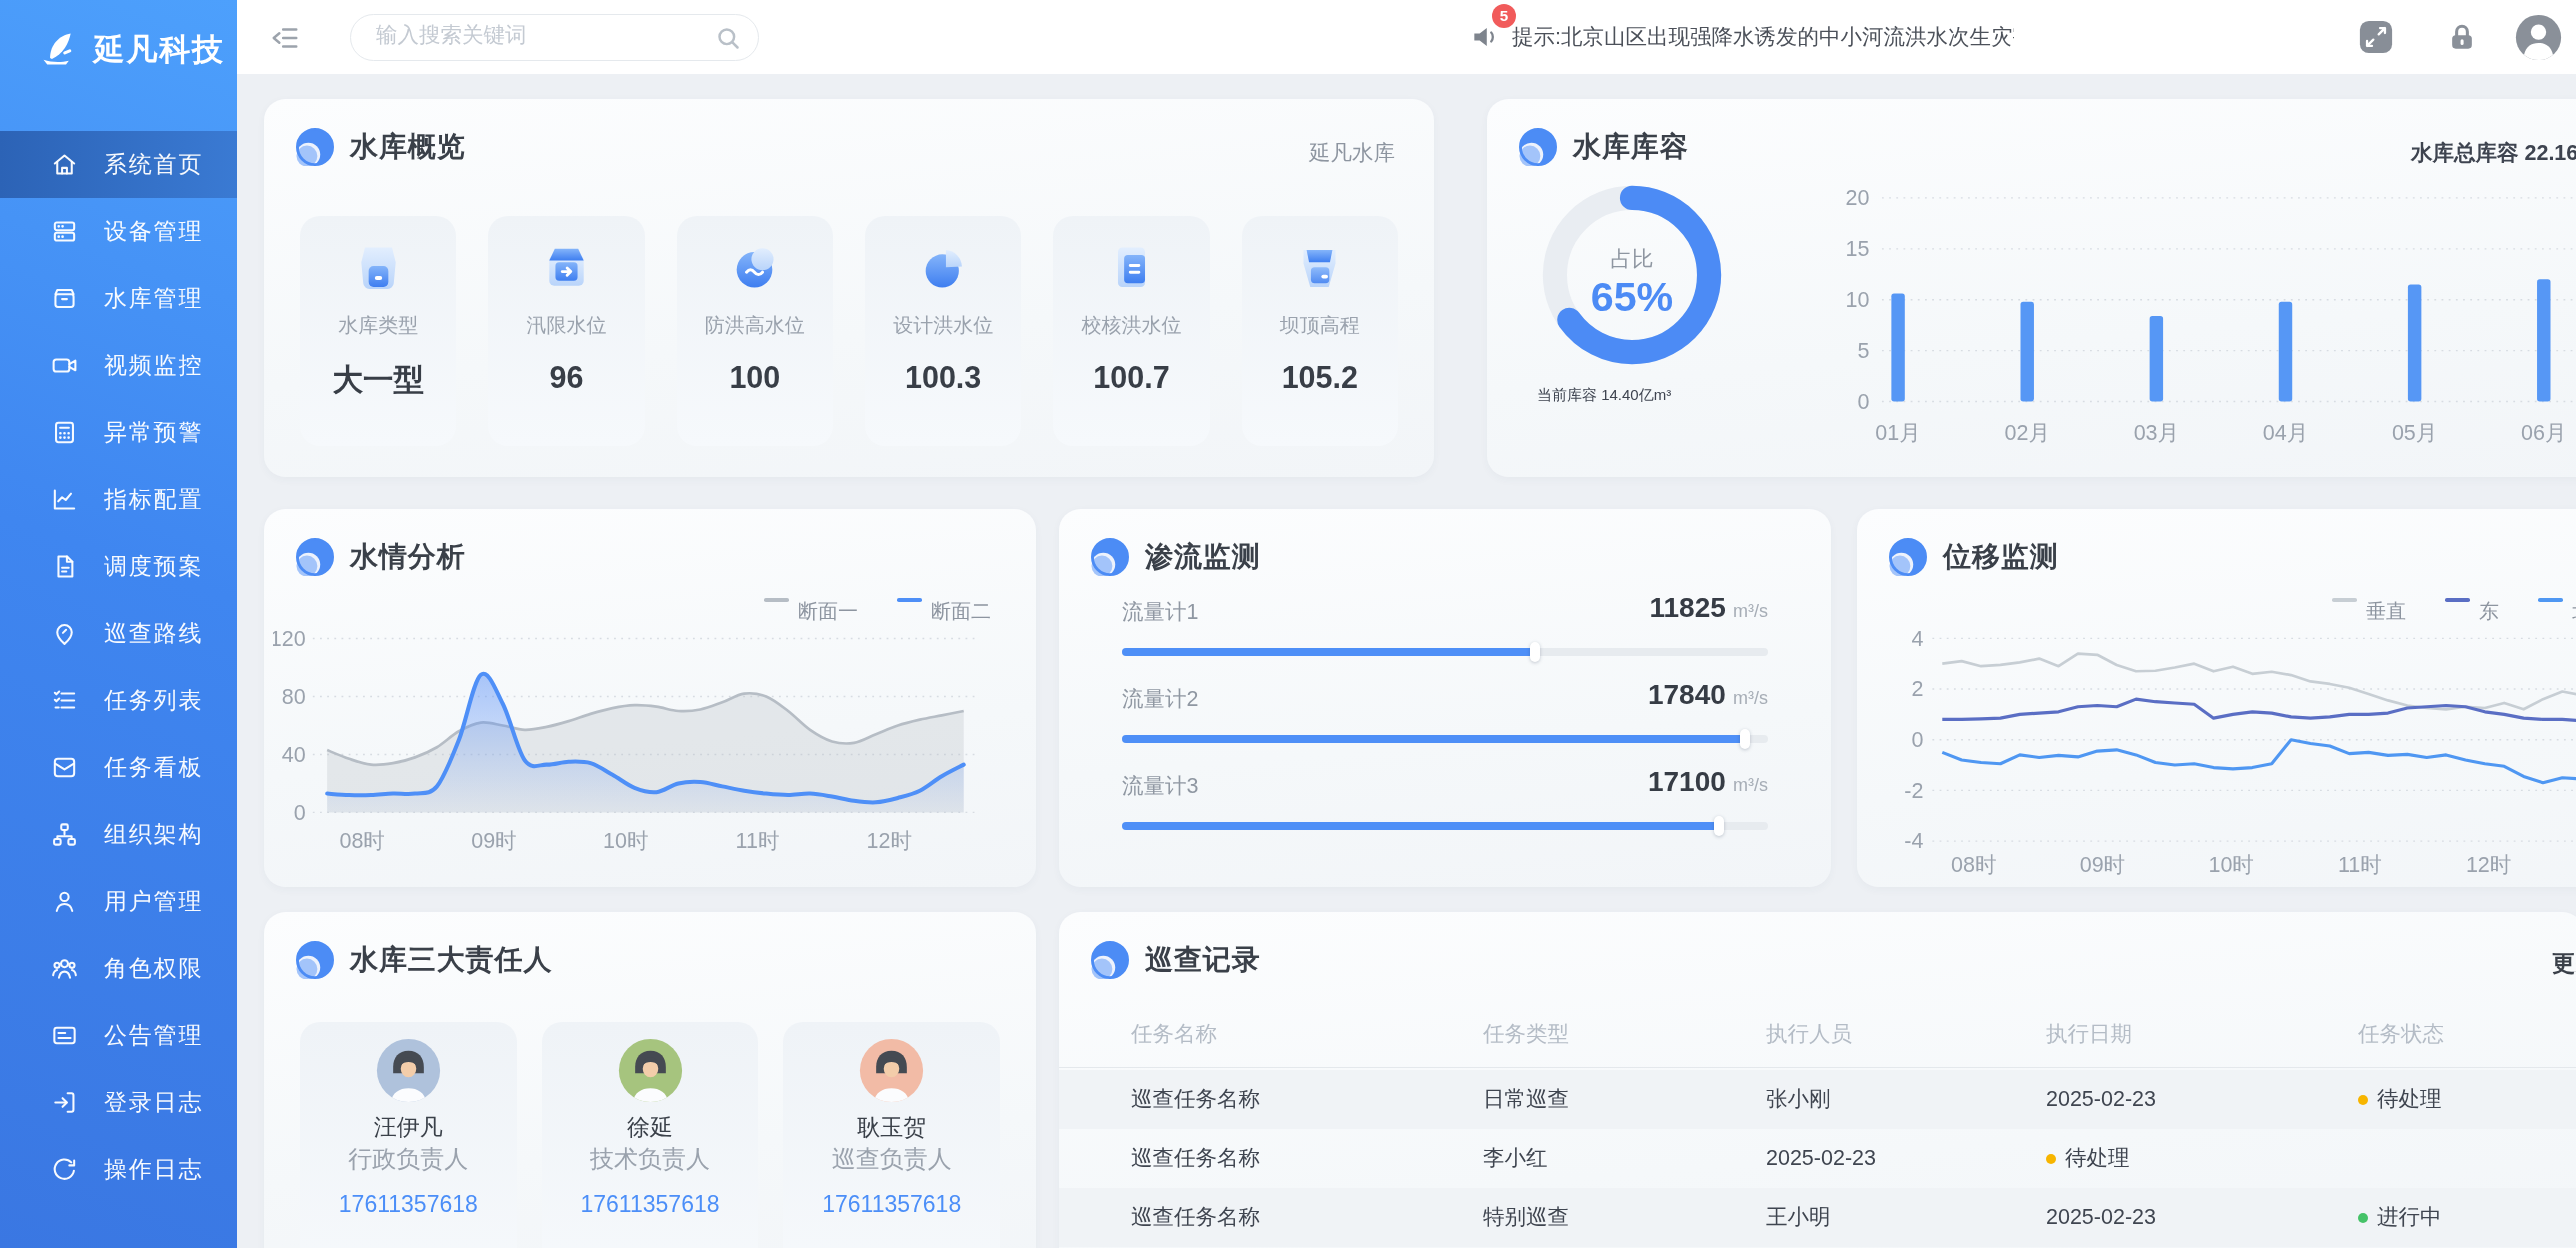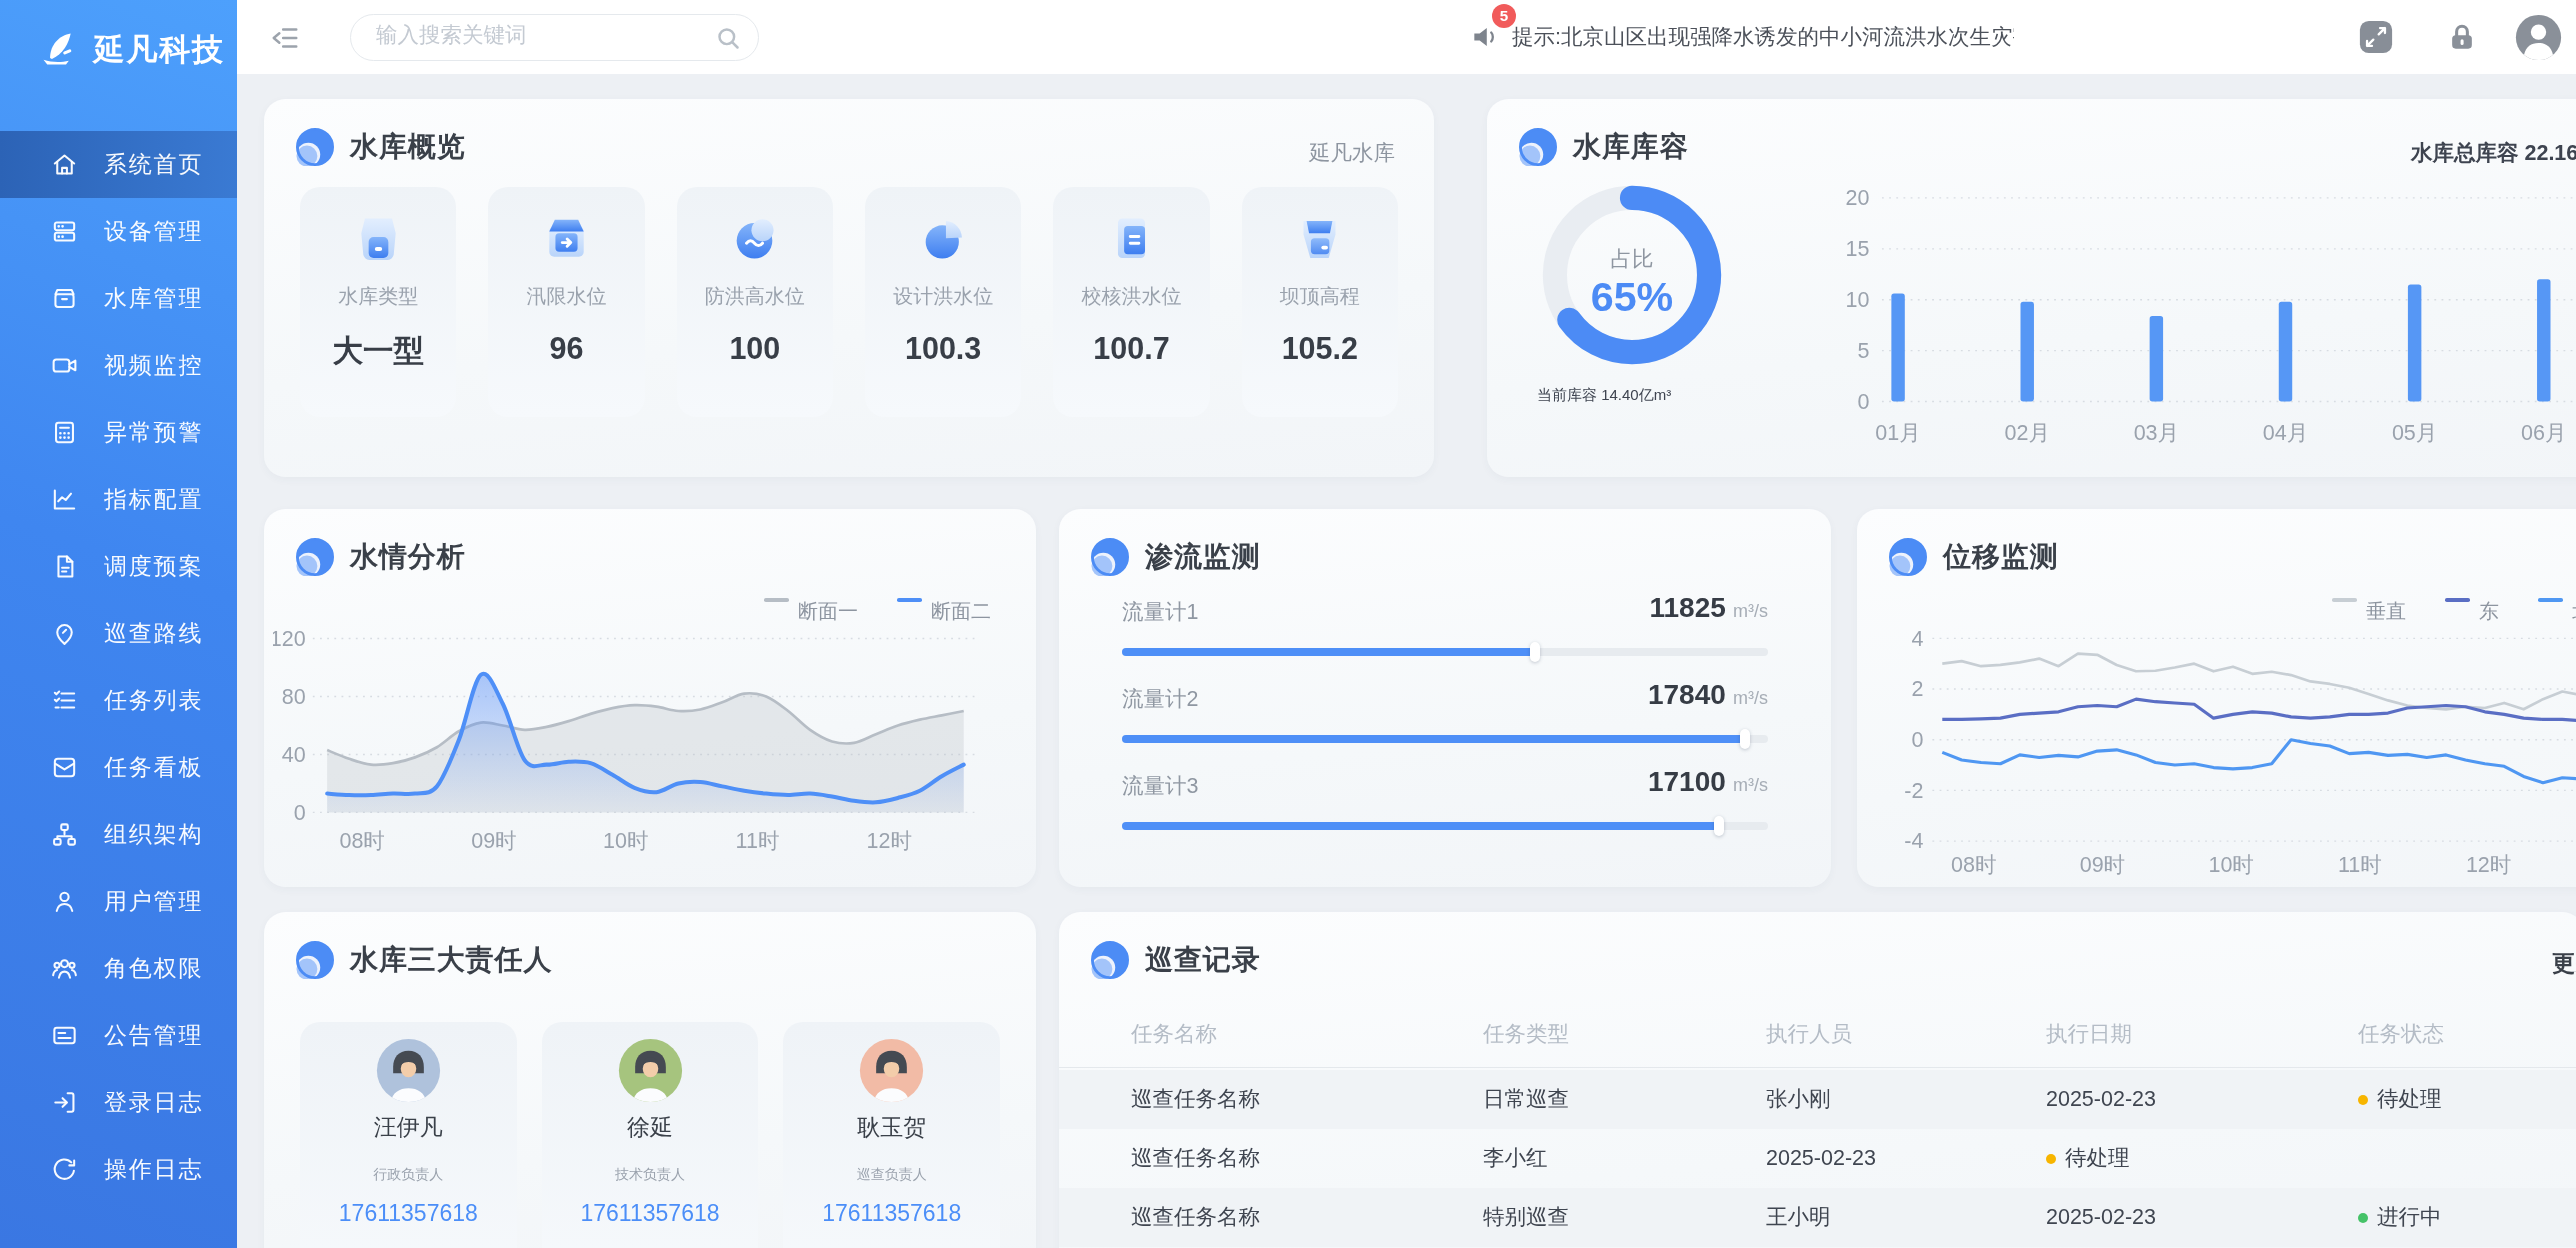--- a/index.html
+++ b/index.html
@@ -38,21 +38,21 @@
   
   .card{position:absolute;border-radius:21.5px;
     background:linear-gradient(175deg,#FCFDFE 0%,#F5F8FA 60%,#F2F5F8 100%);
     box-shadow:0 2.7px 9px rgba(50,70,100,.04);}
   .card-head{position:absolute;left:32px;top:29px;display:flex;align-items:center;gap:16px;}
   .head-ico{width:38px;height:38px;flex:none;}
   .card-title{font-size:28px;font-weight:700;color:#3A4049;letter-spacing:0.9px;}
   .sub-right{position:absolute;font-size:21.5px;color:#8D95A0;}
 
   
-  .stats{position:absolute;left:36px;right:36px;top:88px;display:flex;gap:32px;}
+  .stats{position:absolute;left:36px;right:36px;top:117px;display:flex;gap:32px;}
   .stat-tile{flex:1;height:230px;border-radius:20px;text-align:center;
     background:linear-gradient(180deg,#EFF3F7 0%,#F6F9FC 100%);}
   .stat-tile svg{width:59px;height:59px;margin-top:23px;}
   .stat-label{font-size:20px;color:#9AA2AD;margin-top:10.8px;}
   .stat-value{font-size:30.5px;font-weight:600;color:#383E47;margin-top:21.5px;}
 
   
   .gauge-wrap{position:absolute;left:50px;top:81px;width:190px;}
   .gauge-current{margin-top:13px;font-size:15px;color:#3E4450;}
   .cap-total{position:absolute;left:924px;top:39px;font-size:21.5px;color:#3E4450;font-weight:600;white-space:nowrap;}
@@ -72,21 +72,21 @@
   .m-fill{position:absolute;left:0;top:0;height:8px;border-radius:4.5px;background:#4E8FF7;}
   .m-thumb{position:absolute;top:-6.3px;width:10px;height:20.6px;border-radius:5.4px;background:#fff;
     box-shadow:0 0.9px 3.6px rgba(30,50,80,.25);}
 
   
   .persons{position:absolute;left:36px;right:36px;top:110px;display:flex;gap:25px;}
   .person{flex:1;height:269px;border-radius:20px;text-align:center;
     background:linear-gradient(180deg,#EFF3F7 0%,#F6F9FC 100%);}
   .p-avatar{width:65px;height:65px;margin:16px auto 0;}
   .p-name{font-size:23px;color:#3A4049;margin-top:9px;}
-  .p-role{font-size:14px;color:#9AA2AD;margin-top:23px;}
+  .p-role{font-size:24px;color:#9AA2AD;}
   .p-phone{font-size:23px;color:#4B8EF8;margin-top:16px;cursor:pointer;}
 
   
   .t-grid{display:grid;grid-template-columns:352px 283px 280px 312px 1fr;padding-left:72px;}
   .t-head{position:absolute;left:0;right:0;top:100px;height:56px;line-height:45px;
     font-size:21.5px;color:#B4BCC6;border-bottom:1.8px solid #E4E8EC;}
   .t-body{position:absolute;left:0;right:0;top:158px;}
   .t-row{height:59px;line-height:59px;font-size:21.5px;color:#3F4550;cursor:pointer;}
   .t-row:nth-child(odd){background:#F0F3F6;}
   .dot{display:inline-block;width:10px;height:10px;border-radius:5.4px;margin-right:9px;vertical-align:middle;}

